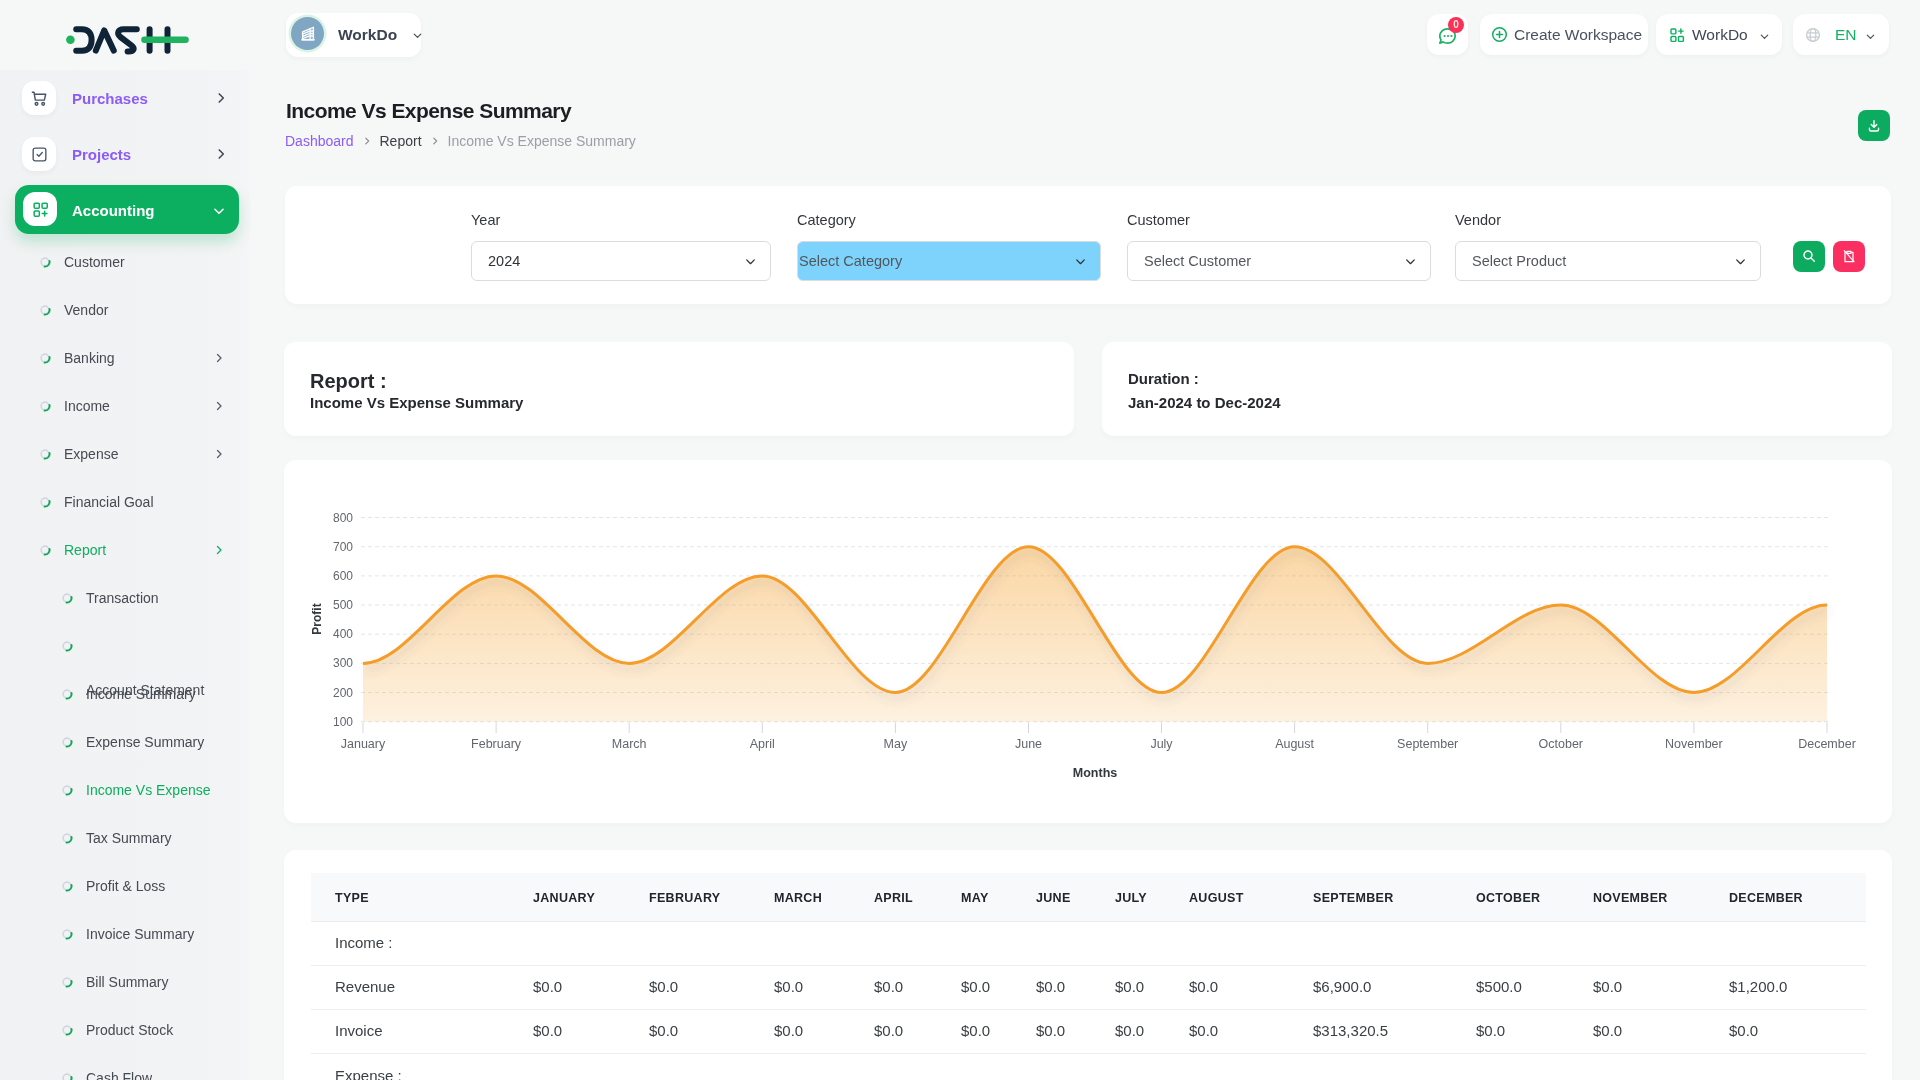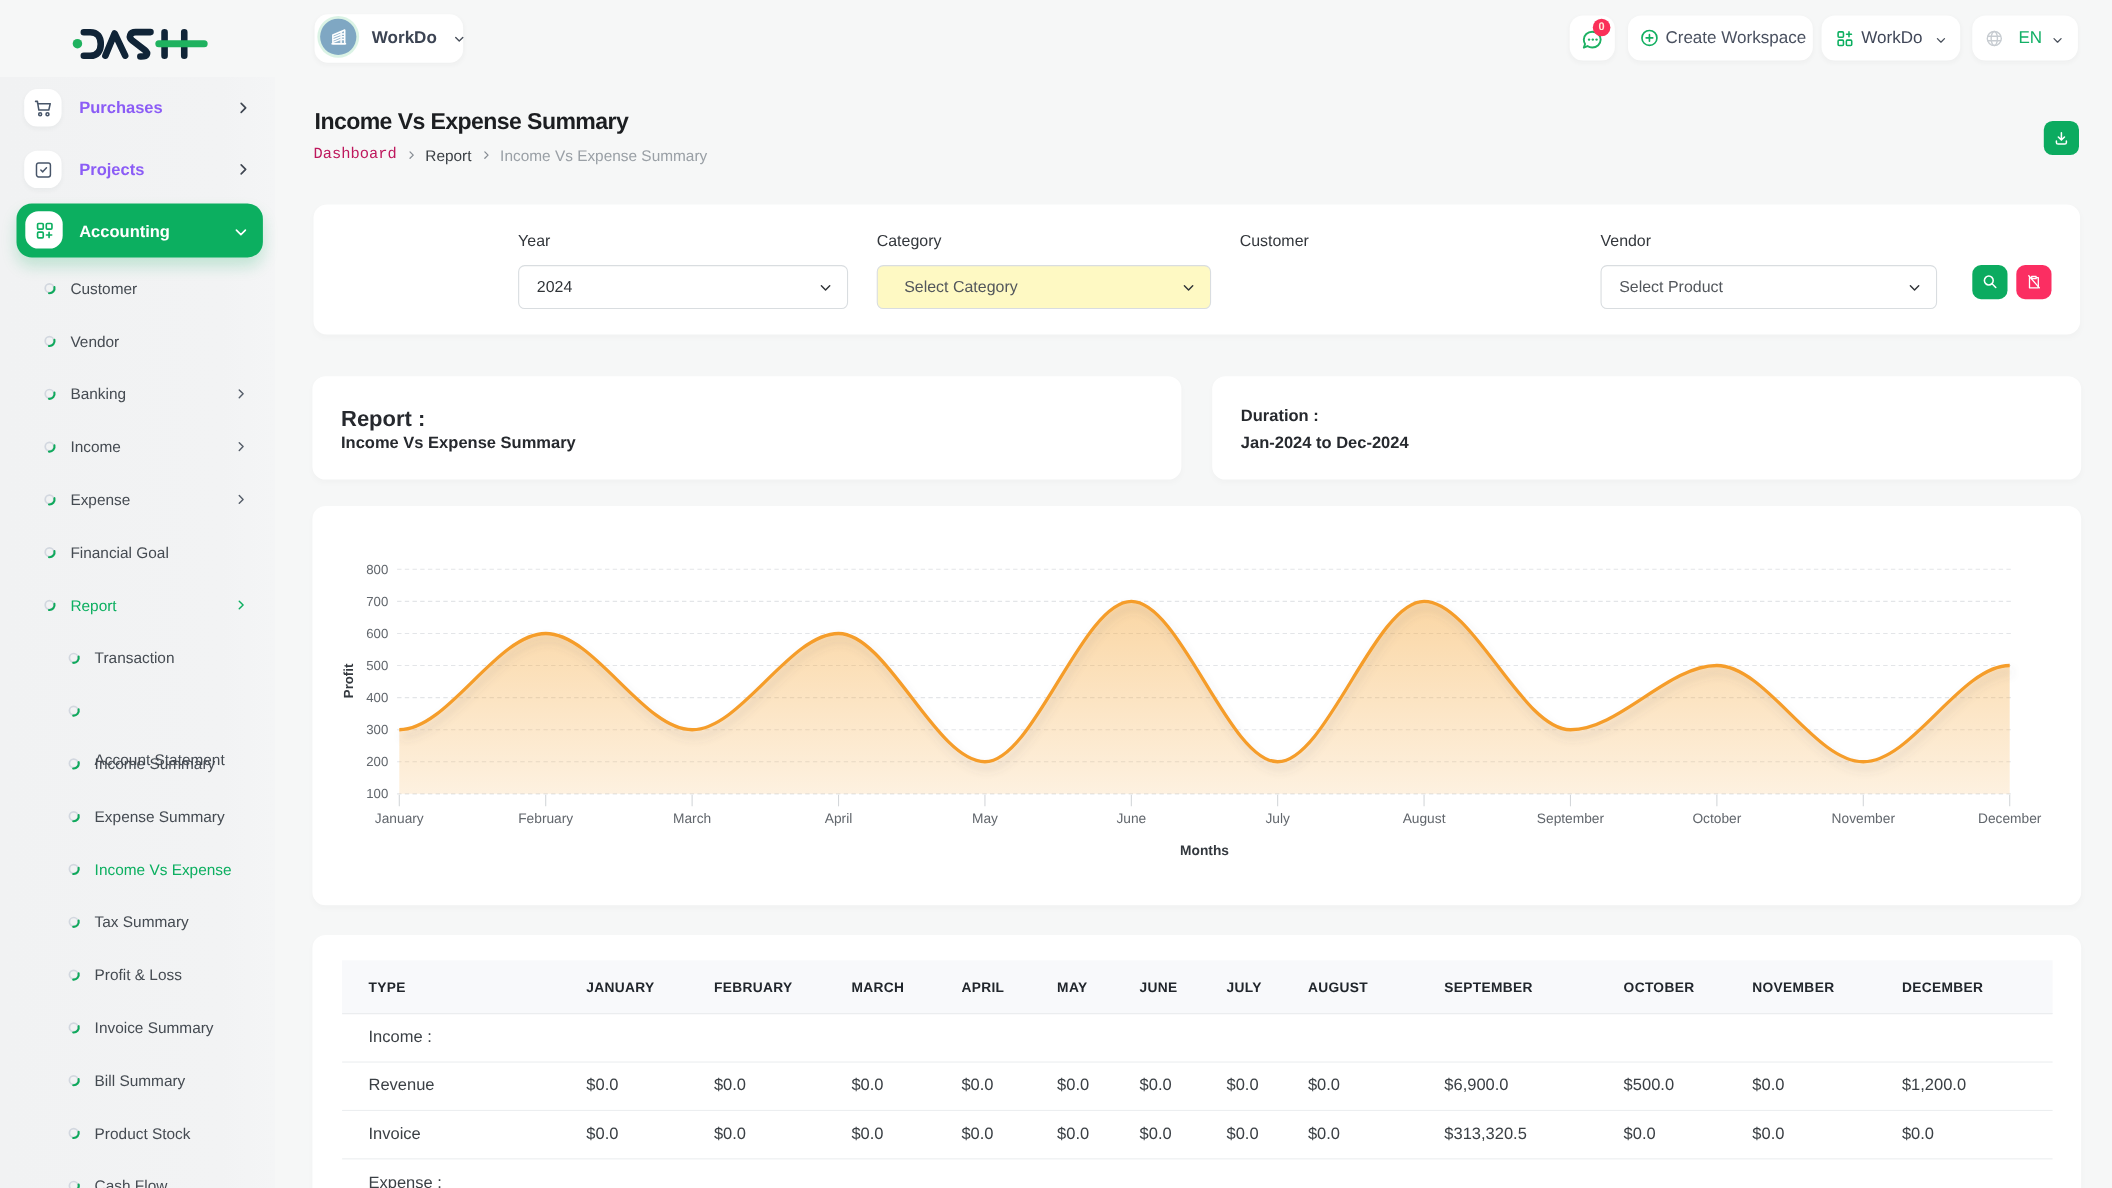--- a/index.html
+++ b/index.html
@@ -234,21 +234,21 @@
         <path d="M3.8 9.2 h16.4 M3.8 14.8 h16.4"></path>
       </svg>
     <div class="abs" style="left:42px; top:12px; font-size:15.5px; font-weight:500; color:#13b066;">EN</div>
     <svg class="abs" style="left:72px; top:17px;" width="11" height="11" viewBox="0 0 24 24" fill="none" stroke="#4a515c" stroke-width="2.6" stroke-linecap="round" stroke-linejoin="round">
         <path d="M5 9 l7 7 7 -7"></path>
       </svg>
   </div>
 
   <div class="abs" style="left:286px; top:99px; font-size:21px; font-weight:700; color:#1c1e21; letter-spacing:-0.55px;">Income Vs Expense Summary</div>
   <div class="abs" style="left:285px; top:133px; font-size:14px; color:#9aa0a6; display:flex; align-items:center;">
-    <span style="color:#be185d;font-family:Liberation Mono, monospace;">Dashboard</span>
+    <span style="color:#8b5cf6;">Dashboard</span>
     <svg style="margin:0 8px 1px 8px;" width="10" height="10" viewBox="0 0 24 24" fill="none" stroke="#878d94" stroke-width="2.8" stroke-linecap="round" stroke-linejoin="round">
         <path d="M9 5 l7 7 -7 7"></path>
       </svg>
     <span style="color:#3b4045; font-weight:500;">Report</span>
     <svg style="margin:0 8px 1px 8px;" width="10" height="10" viewBox="0 0 24 24" fill="none" stroke="#878d94" stroke-width="2.8" stroke-linecap="round" stroke-linejoin="round">
         <path d="M9 5 l7 7 -7 7"></path>
       </svg>
     <span>Income Vs Expense Summary</span>
   </div>
   <div class="abs" style="left:1858px; top:110px; width:32px; height:31px; background:#0cab60; border-radius:8px;">
@@ -262,21 +262,27 @@
   <div class="flabel" style="left:797px; top:212px;">Category</div>
   <div class="flabel" style="left:1127px; top:212px;">Customer</div>
   <div class="flabel" style="left:1455px; top:212px;">Vendor</div>
   <div class="selwrap" style="left:471px; top:241px; width:300px; height:40px;">
     <div style="width:100%; height:100%; background:#fff; border:1px solid #d9dde0; border-radius:6px; font-size:14.5px; color:#2f3337; line-height:38px; padding-left:16px;">2024</div>
     <svg style="position:absolute; right:14px; top:14px;" width="13" height="13" viewBox="0 0 24 24" fill="none" stroke="#2f3337" stroke-width="2.4" stroke-linecap="round" stroke-linejoin="round">
         <path d="M5 9 l7 7 7 -7"></path>
       </svg>
   </div>
   <div class="selwrap" style="left:797px; top:241px; width:304px; height:40px;">
-    <div style="width:100%; height:100%; background:#fef9c3; border:1px solid #d9dde0; border-radius:6px; font-size:14.5px; color:#53575c; line-height:38px; padding-left:24px;">Select Category</div>
+    <div style="width:100%; height:100%; background:#7dd3fc; border:1px solid #d9dde0; border-radius:6px; font-size:14.5px; color:#53575c; line-height:38px; padding-left:1px;">Select Category</div>
+    <svg style="position:absolute; right:14px; top:14px;" width="13" height="13" viewBox="0 0 24 24" fill="none" stroke="#2f3337" stroke-width="2.4" stroke-linecap="round" stroke-linejoin="round">
+        <path d="M5 9 l7 7 7 -7"></path>
+      </svg>
+  </div>
+  <div class="selwrap" style="left:1127px; top:241px; width:304px; height:40px;">
+    <div style="width:100%; height:100%; background:#fff; border:1px solid #d9dde0; border-radius:6px; font-size:14.5px; color:#53575c; line-height:38px; padding-left:16px;">Select Customer</div>
     <svg style="position:absolute; right:14px; top:14px;" width="13" height="13" viewBox="0 0 24 24" fill="none" stroke="#2f3337" stroke-width="2.4" stroke-linecap="round" stroke-linejoin="round">
         <path d="M5 9 l7 7 7 -7"></path>
       </svg>
   </div>
   <div class="selwrap" style="left:1455px; top:241px; width:306px; height:40px;">
     <div style="width:100%; height:100%; background:#fff; border:1px solid #d9dde0; border-radius:6px; font-size:14.5px; color:#53575c; line-height:38px; padding-left:16px;">Select Product</div>
     <svg style="position:absolute; right:14px; top:14px;" width="13" height="13" viewBox="0 0 24 24" fill="none" stroke="#2f3337" stroke-width="2.4" stroke-linecap="round" stroke-linejoin="round">
         <path d="M5 9 l7 7 7 -7"></path>
       </svg>
   </div>

